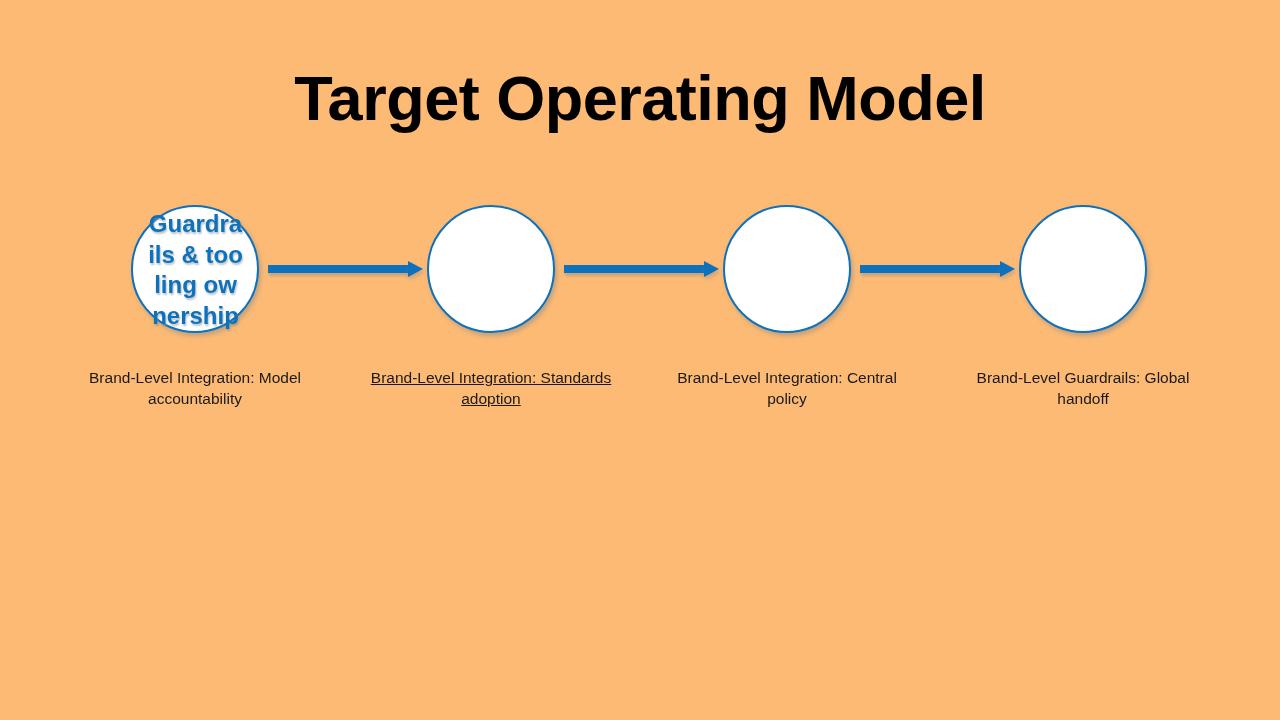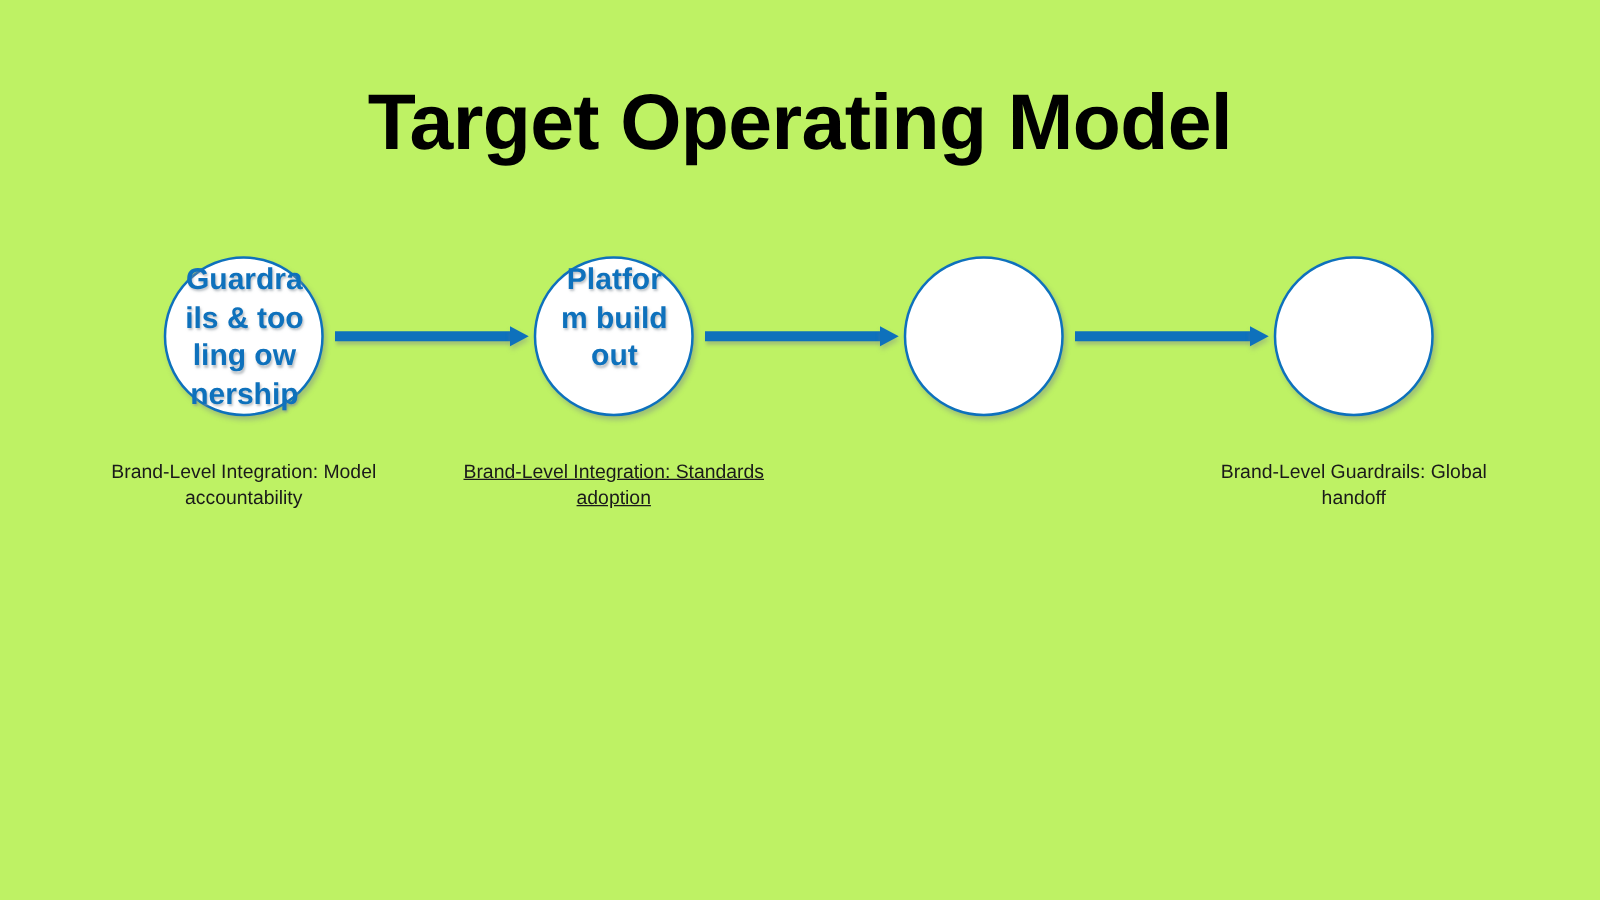--- a/index.html
+++ b/index.html
@@ -11,21 +11,21 @@
     height: 720px;
     background: #ffffff;
     font-family: "Liberation Sans", sans-serif;
     overflow: hidden;
   }
 
   .slide {
     position: relative;
     width: 1280px;
     height: 720px;
-    background: #bef264;
+    background: #fdba74;
   }
 
   
   .slide-title {
     position: absolute;
     left: 0;
     top: 59px;
     width: 1280px;
     text-align: center;
     font-size: 63px;
@@ -132,21 +132,20 @@
       <div class="node-label">Guardrails &amp; tooling ownership</div>
     </div>
 
     <div class="arrow" style="left:268px; width:155px;">
       <div class="arrow-shaft" style="width:141px;"></div>
       <div class="arrow-head" style="left:140px;"></div>
     </div>
 
     <div class="node" style="left:427px;">
       <div class="node-circle"></div>
-      <div class="node-label">Platform buildout</div>
     </div>
 
     <div class="arrow" style="left:564px; width:155px;">
       <div class="arrow-shaft" style="width:141px;"></div>
       <div class="arrow-head" style="left:140px;"></div>
     </div>
 
     <div class="node" style="left:723px;">
       <div class="node-circle"></div>
     </div>
@@ -159,16 +158,17 @@
     <div class="node" style="left:1019px;">
       <div class="node-circle"></div>
     </div>
 
   </div>
 
   <div class="caption" style="left:65px;">Brand-Level Integration: Model accountability</div>
 
   <div class="caption" style="left:361px;text-decoration:underline;">Brand-Level Integration: Standards adoption</div>
 
+  <div class="caption" style="left:657px;">Brand-Level Integration: Central policy</div>
 
   <div class="caption" style="left:953px;">Brand-Level Guardrails: Global handoff</div>
 
 </div>
 
 </body></html>

